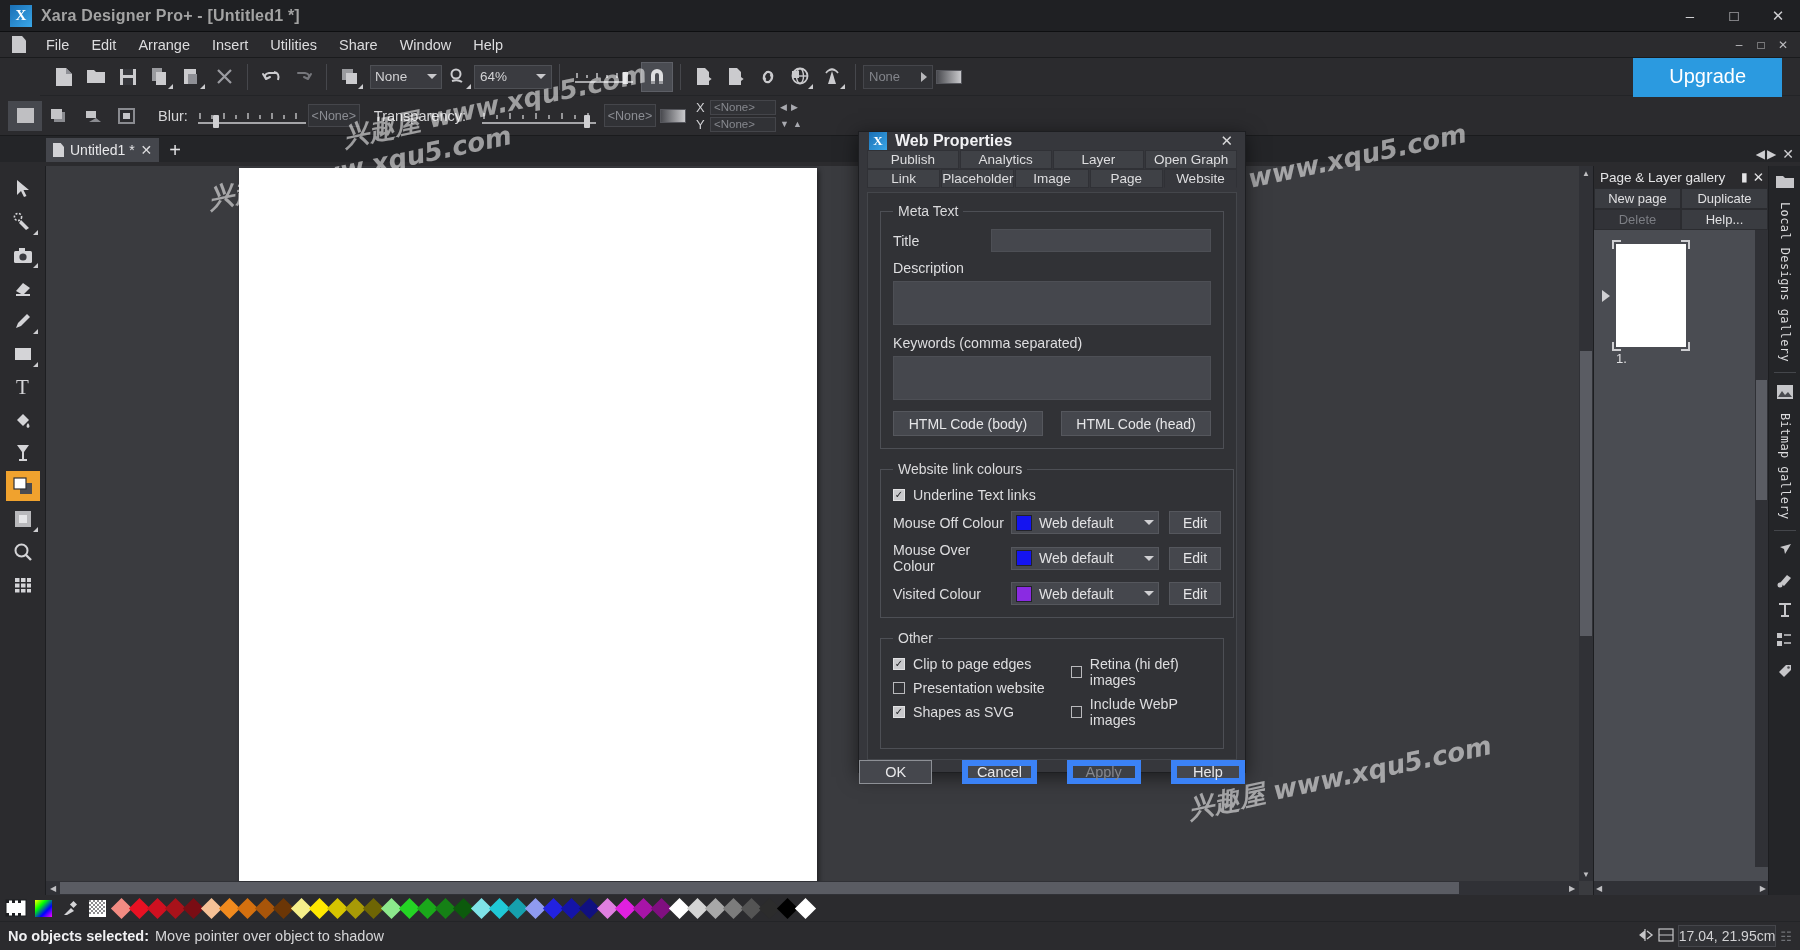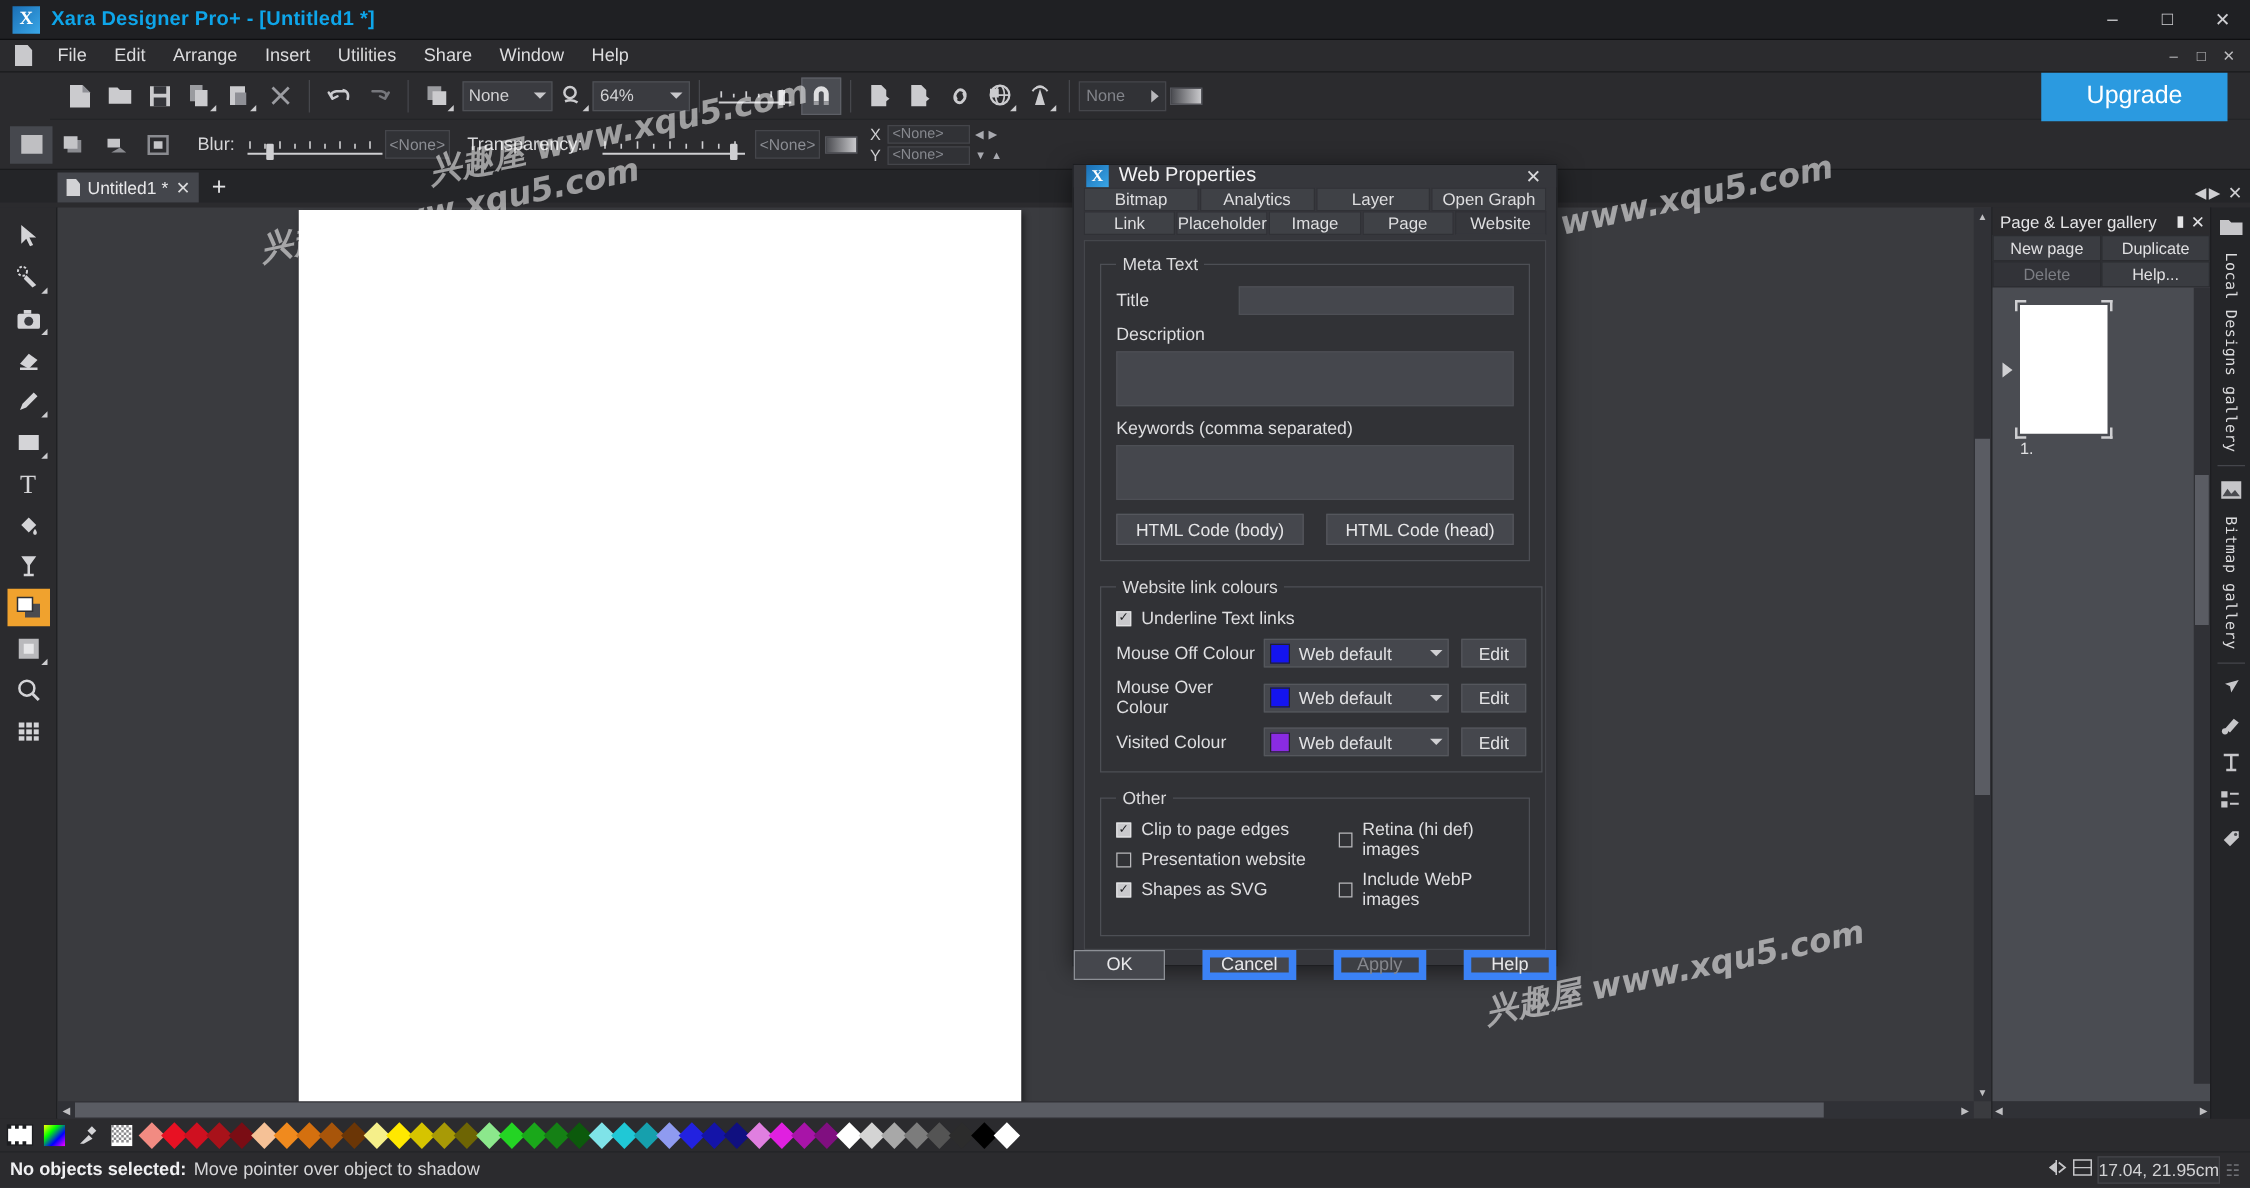--- a/index.html
+++ b/index.html
@@ -20,21 +20,21 @@
     display: flex; align-items: center;
     border-bottom: 1px solid #0e0f11;
   }
   .xlogo {
     width: 22px; height: 22px; margin: 0 9px 0 10px;
     background: linear-gradient(135deg,#1a6fb5,#3aa7e8);
     display:flex; align-items:center; justify-content:center;
     font-weight: bold; font-size: 15px; color: #fff;
     font-family:"Liberation Serif",serif;
   }
-  .title-text { font-size: 16px; font-weight: bold; color: #0ea5e9; letter-spacing: .2px;}
+  .title-text { font-size: 16px; font-weight: bold; color: #a3a3a3; letter-spacing: .2px;}
   .win-btns { margin-left: auto; display: flex; }
   .win-btn {
     width: 44px; height: 32px; display: flex; align-items: center;
     justify-content: center; color: #cfcfd2; font-size: 15px;
   }
 
   
   .menubar {
     height: 26px; background: #2b2b2e; display: flex; align-items: center;
     border-bottom: 1px solid #1a1b1d; position: relative;
@@ -209,21 +209,21 @@
     position:absolute; left:858px; top:131px; width:388px; height:642px;
     background:#36373c; border:1px solid #1d1e21; box-shadow:0 4px 18px rgba(0,0,0,.55);
     display:flex; flex-direction:column;
   }
   .dlg-title { height:28px; display:flex; align-items:center; padding:0 6px 0 10px;
      background:#36373c;}
   .dlg-title .xl { width:18px;height:18px; margin-right:8px;
      background: linear-gradient(135deg,#1a6fb5,#3aa7e8);
      display:flex;align-items:center;justify-content:center; color:#fff;
      font-size:13px; font-weight:bold; font-family:"Liberation Serif",serif;}
-  .dlg-title .t { font-size:16px; font-weight:normal; color:#f2f2f4;}
+  .dlg-title .t { font-size:16px; font-weight:bold; color:#f2f2f4;}
   .dlg-title .x { margin-left:auto; font-size:15px; color:#d8d8da; padding:0 6px;}
   .tabrow { display:flex; padding: 0 8px; gap:1px;}
   .dtab { flex:1; height:19px; background:#3f4146; border:1px solid #303136;
      display:flex;align-items:center;justify-content:center; font-size:13.5px; color:#dedee0;}
   .dtab.active { background:#36373c; border-bottom-color:#36373c;}
   .dlg-body { margin: 4px 8px 0 8px; background:#313236; border:1px solid #44464b;
      flex:1; padding: 10px 12px; position:relative;}
   fieldset { border:1px solid #4d4f55; padding: 10px 12px 12px 12px; margin-bottom:12px;}
   legend { font-size:14px; color:#dadadc; padding: 0 5px;}
   .desc { font-size:14.2px; line-height:20px; color:#dcdcde; margin-bottom:10px;}
@@ -839,21 +839,21 @@
   </div>
 
 <div class="dialog">
   <div class="dlg-title">
     <span class="xl">X</span>
     <span class="t">Web Properties</span>
     <span class="x">✕</span>
   </div>
 
   <div class="tabrow">
-    <div class="dtab">Bitmap</div>
+    <div class="dtab">Publish</div>
     <div class="dtab">Analytics</div>
     <div class="dtab">Layer</div>
     <div class="dtab">Open Graph</div>
   </div>
   <div class="tabrow">
     <div class="dtab">Link</div>
     <div class="dtab">Placeholder</div>
     <div class="dtab">Image</div>
     <div class="dtab">Page</div>
     <div class="dtab active">Website</div>

